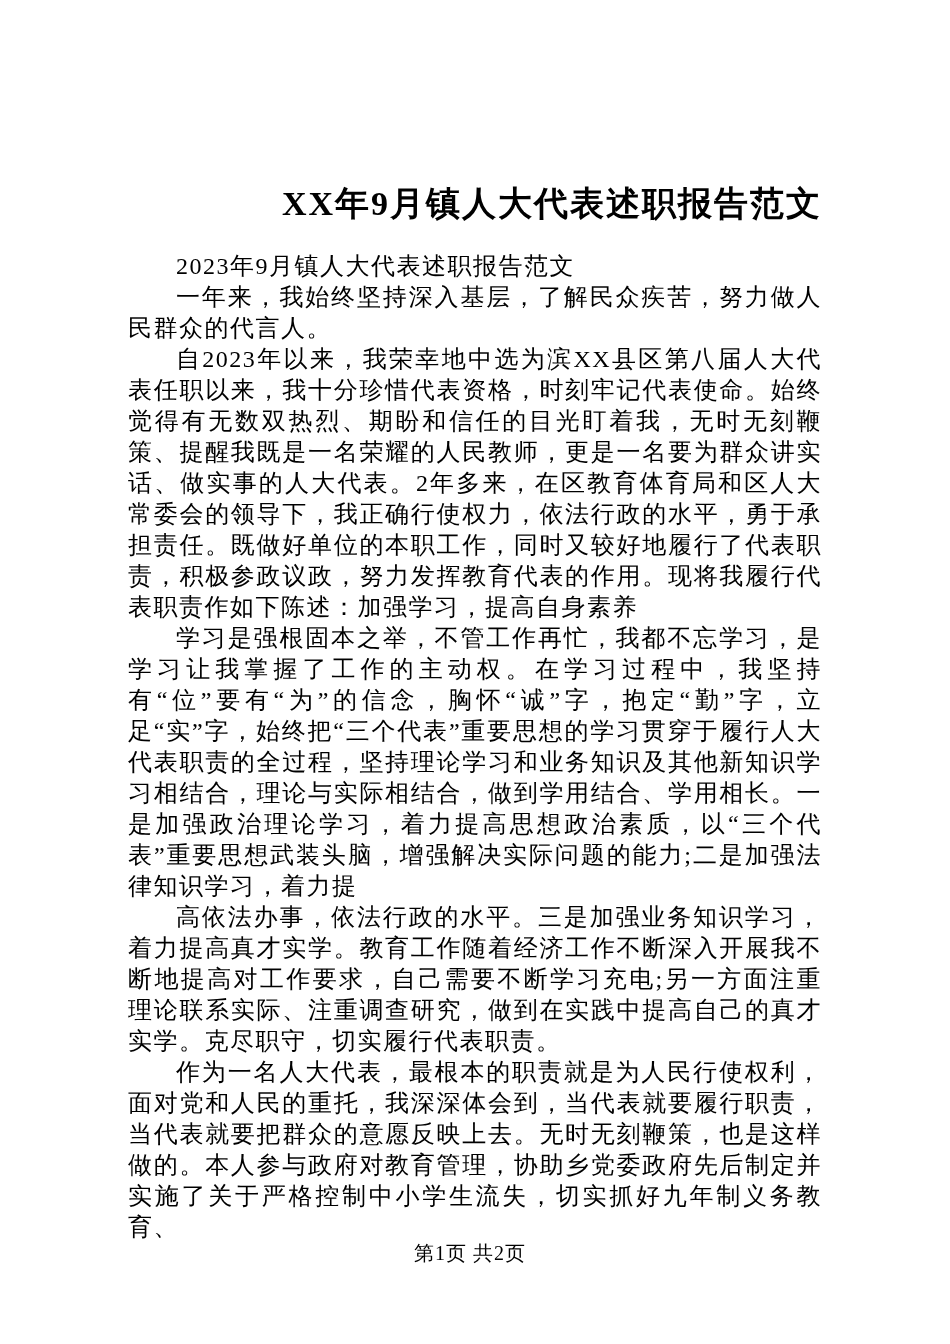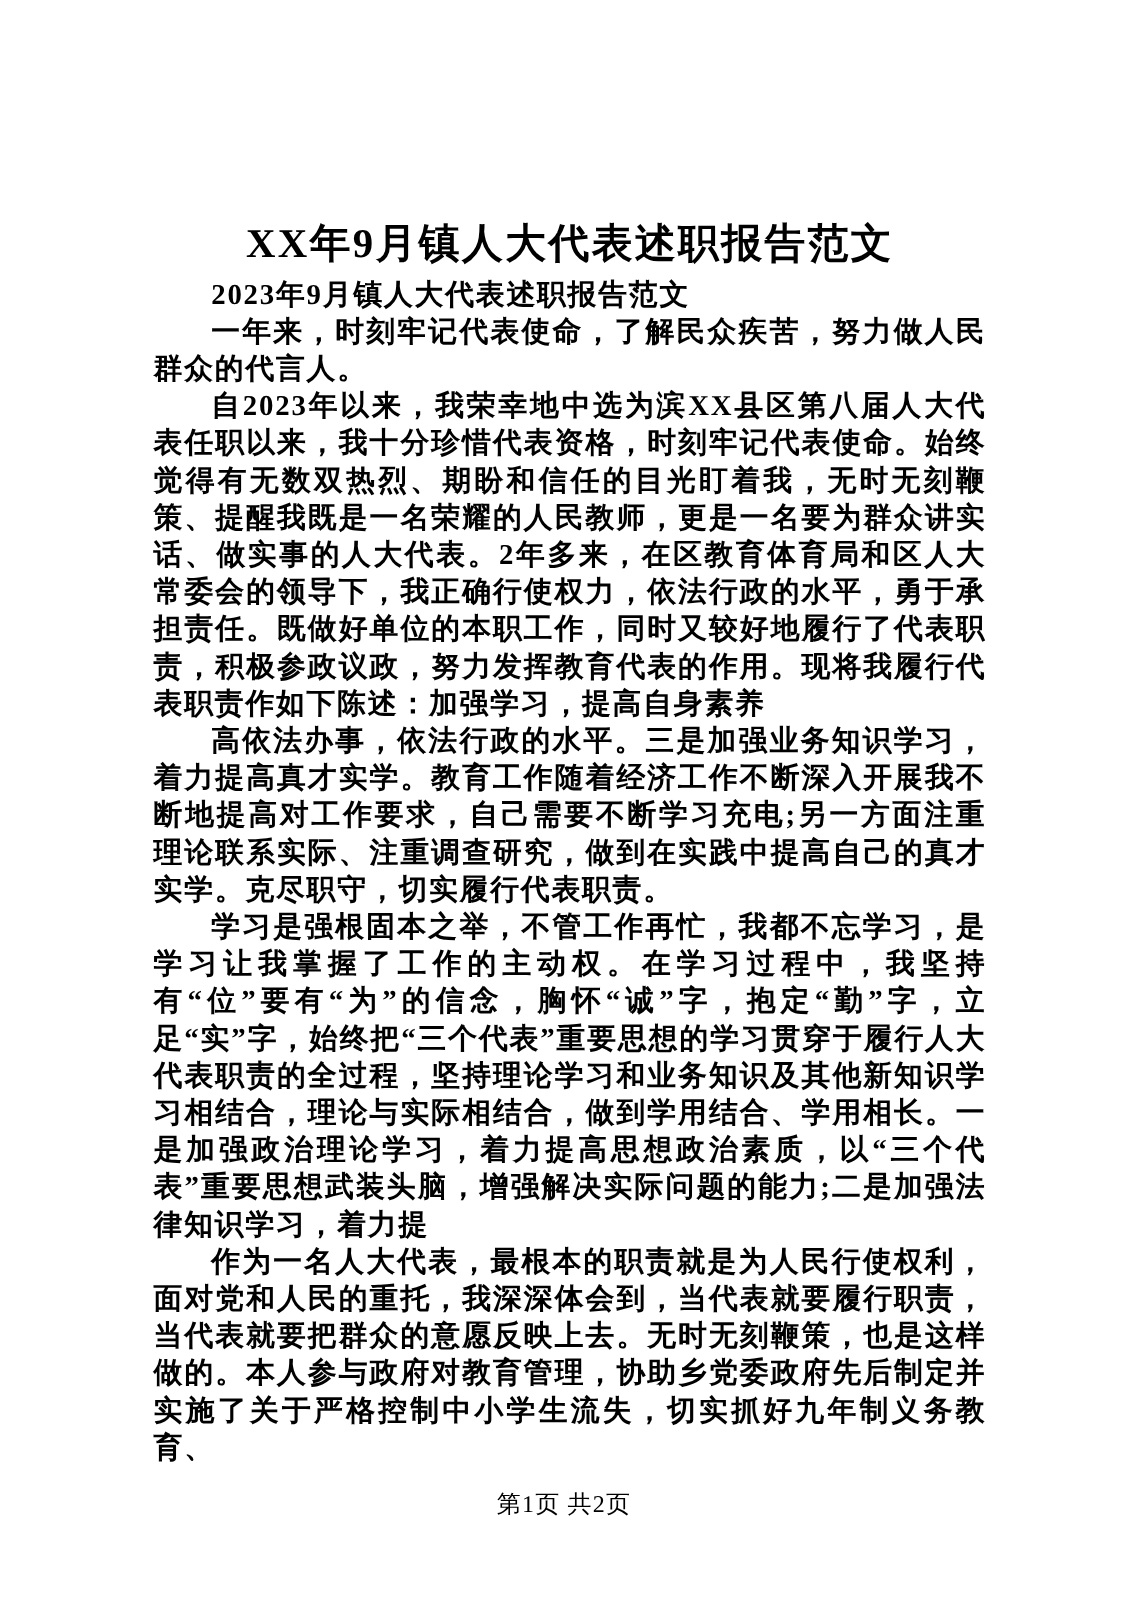--- a/index.html
+++ b/index.html
@@ -15,62 +15,61 @@
     font-family: "Liberation Serif", "DejaVu Serif", serif;
     color: #000000;
   }
   .doc {
     position: absolute;
     left: 128px;
     top: 181px;
     width: 694px;
   }
   .doc-title {
-    margin: 0 0 4px 0;
+    margin: 0 0 24px 0;
     font-size: 34px;
     line-height: 46px;
     font-weight: bold;
-    text-align: center;
+    text-align: right;
     letter-spacing: 2px;
     white-space: nowrap;
   }
   .para {
     margin: 0;
     text-indent: 2em;
     font-size: 24px;
     line-height: 31px;
     letter-spacing: 1.5px;
     text-align: justify;
     text-justify: inter-character;
     word-break: break-all;
-    font-weight: bold;
   }
   .page-footer {
     position: absolute;
     left: 414px;
     top: 1240px;
     font-size: 20px;
     letter-spacing: 1px;
     white-space: nowrap;
   }
 </style>
 </head>
 <body>
 
 <div class="doc">
   <h1 class="doc-title">XX年9月镇人大代表述职报告范文</h1>
 
   <p class="para">2023年9月镇人大代表述职报告范文</p>
 
-  <p class="para">一年来，时刻牢记代表使命，了解民众疾苦，努力做人民群众的代言人。</p>
+  <p class="para">一年来，我始终坚持深入基层，了解民众疾苦，努力做人民群众的代言人。</p>
 
   <p class="para">自2023年以来，我荣幸地中选为滨XX县区第八届人大代表任职以来，我十分珍惜代表资格，时刻牢记代表使命。始终觉得有无数双热烈、期盼和信任的目光盯着我，无时无刻鞭策、提醒我既是一名荣耀的人民教师，更是一名要为群众讲实话、做实事的人大代表。2年多来，在区教育体育局和区人大常委会的领导下，我正确行使权力，依法行政的水平，勇于承担责任。既做好单位的本职工作，同时又较好地履行了代表职责，积极参政议政，努力发挥教育代表的作用。现将我履行代表职责作如下陈述：加强学习，提高自身素养</p>
 
+  <p class="para">学习是强根固本之举，不管工作再忙，我都不忘学习，是学习让我掌握了工作的主动权。在学习过程中，我坚持有“位”要有“为”的信念，胸怀“诚”字，抱定“勤”字，立足“实”字，始终把“三个代表”重要思想的学习贯穿于履行人大代表职责的全过程，坚持理论学习和业务知识及其他新知识学习相结合，理论与实际相结合，做到学用结合、学用相长。一是加强政治理论学习，着力提高思想政治素质，以“三个代表”重要思想武装头脑，增强解决实际问题的能力;二是加强法律知识学习，着力提</p>
+
   <p class="para">高依法办事，依法行政的水平。三是加强业务知识学习，着力提高真才实学。教育工作随着经济工作不断深入开展我不断地提高对工作要求，自己需要不断学习充电;另一方面注重理论联系实际、注重调查研究，做到在实践中提高自己的真才实学。克尽职守，切实履行代表职责。</p>
-
-  <p class="para">学习是强根固本之举，不管工作再忙，我都不忘学习，是学习让我掌握了工作的主动权。在学习过程中，我坚持有“位”要有“为”的信念，胸怀“诚”字，抱定“勤”字，立足“实”字，始终把“三个代表”重要思想的学习贯穿于履行人大代表职责的全过程，坚持理论学习和业务知识及其他新知识学习相结合，理论与实际相结合，做到学用结合、学用相长。一是加强政治理论学习，着力提高思想政治素质，以“三个代表”重要思想武装头脑，增强解决实际问题的能力;二是加强法律知识学习，着力提</p>
 
   <p class="para">作为一名人大代表，最根本的职责就是为人民行使权利，面对党和人民的重托，我深深体会到，当代表就要履行职责，当代表就要把群众的意愿反映上去。无时无刻鞭策，也是这样做的。本人参与政府对教育管理，协助乡党委政府先后制定并实施了关于严格控制中小学生流失，切实抓好九年制义务教育、</p>
 </div>
 
 <div class="page-footer">
   <span>第1页 共2页</span>
 </div>
 
 </body></html>

